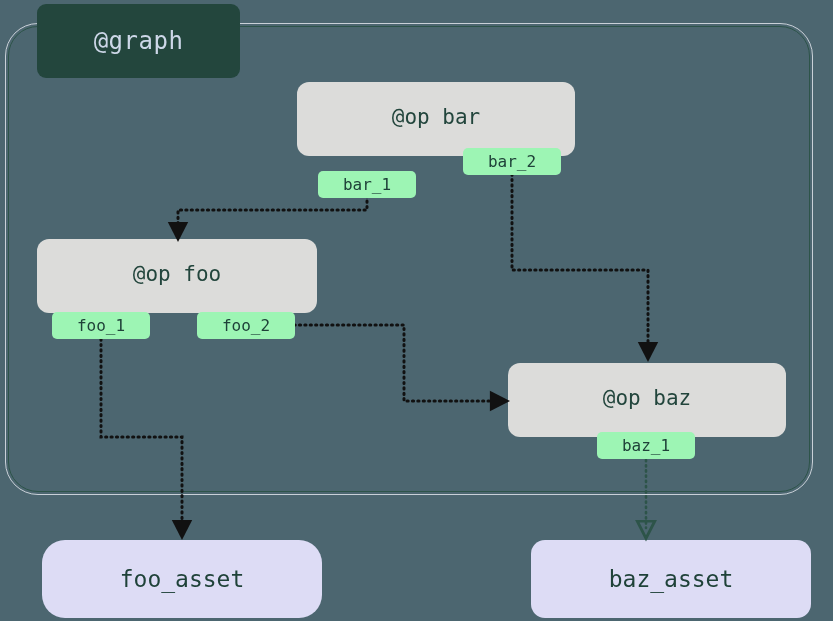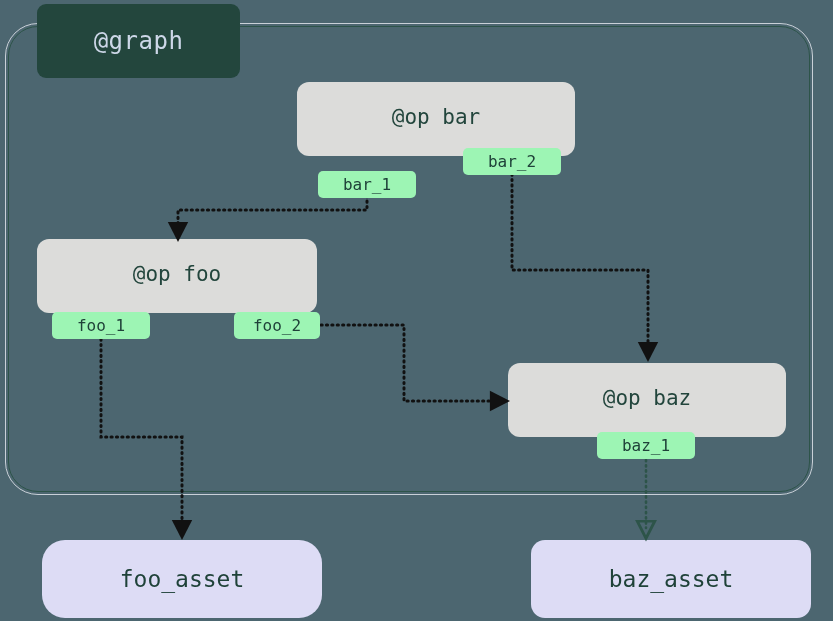--- a/index.html
+++ b/index.html
@@ -168,21 +168,21 @@
   <div class="port" style="left:463px; top:148px; width:98px;text-align:center;">
     <span>bar_2</span>
   </div>
 
   <div class="op-node" style="left:37px; top:239px; width:280px; height:74px;">
     <span class="op-label">@op foo</span>
   </div>
   <div class="port" style="left:52px; top:312px; width:98px;">
     <span>foo_1</span>
   </div>
-  <div class="port" style="left:197px; top:312px; width:86px;margin-left:37px;">
+  <div class="port" style="left:197px; top:312px; width:98px;">
     <span>foo_2</span>
   </div>
 
   <div class="op-node" style="left:508px; top:363px; width:278px; height:74px;text-decoration:underline;">
     <span class="op-label">@op baz</span>
   </div>
   <div class="port" style="left:597px; top:432px; width:98px;">
     <span>baz_1</span>
   </div>
 

